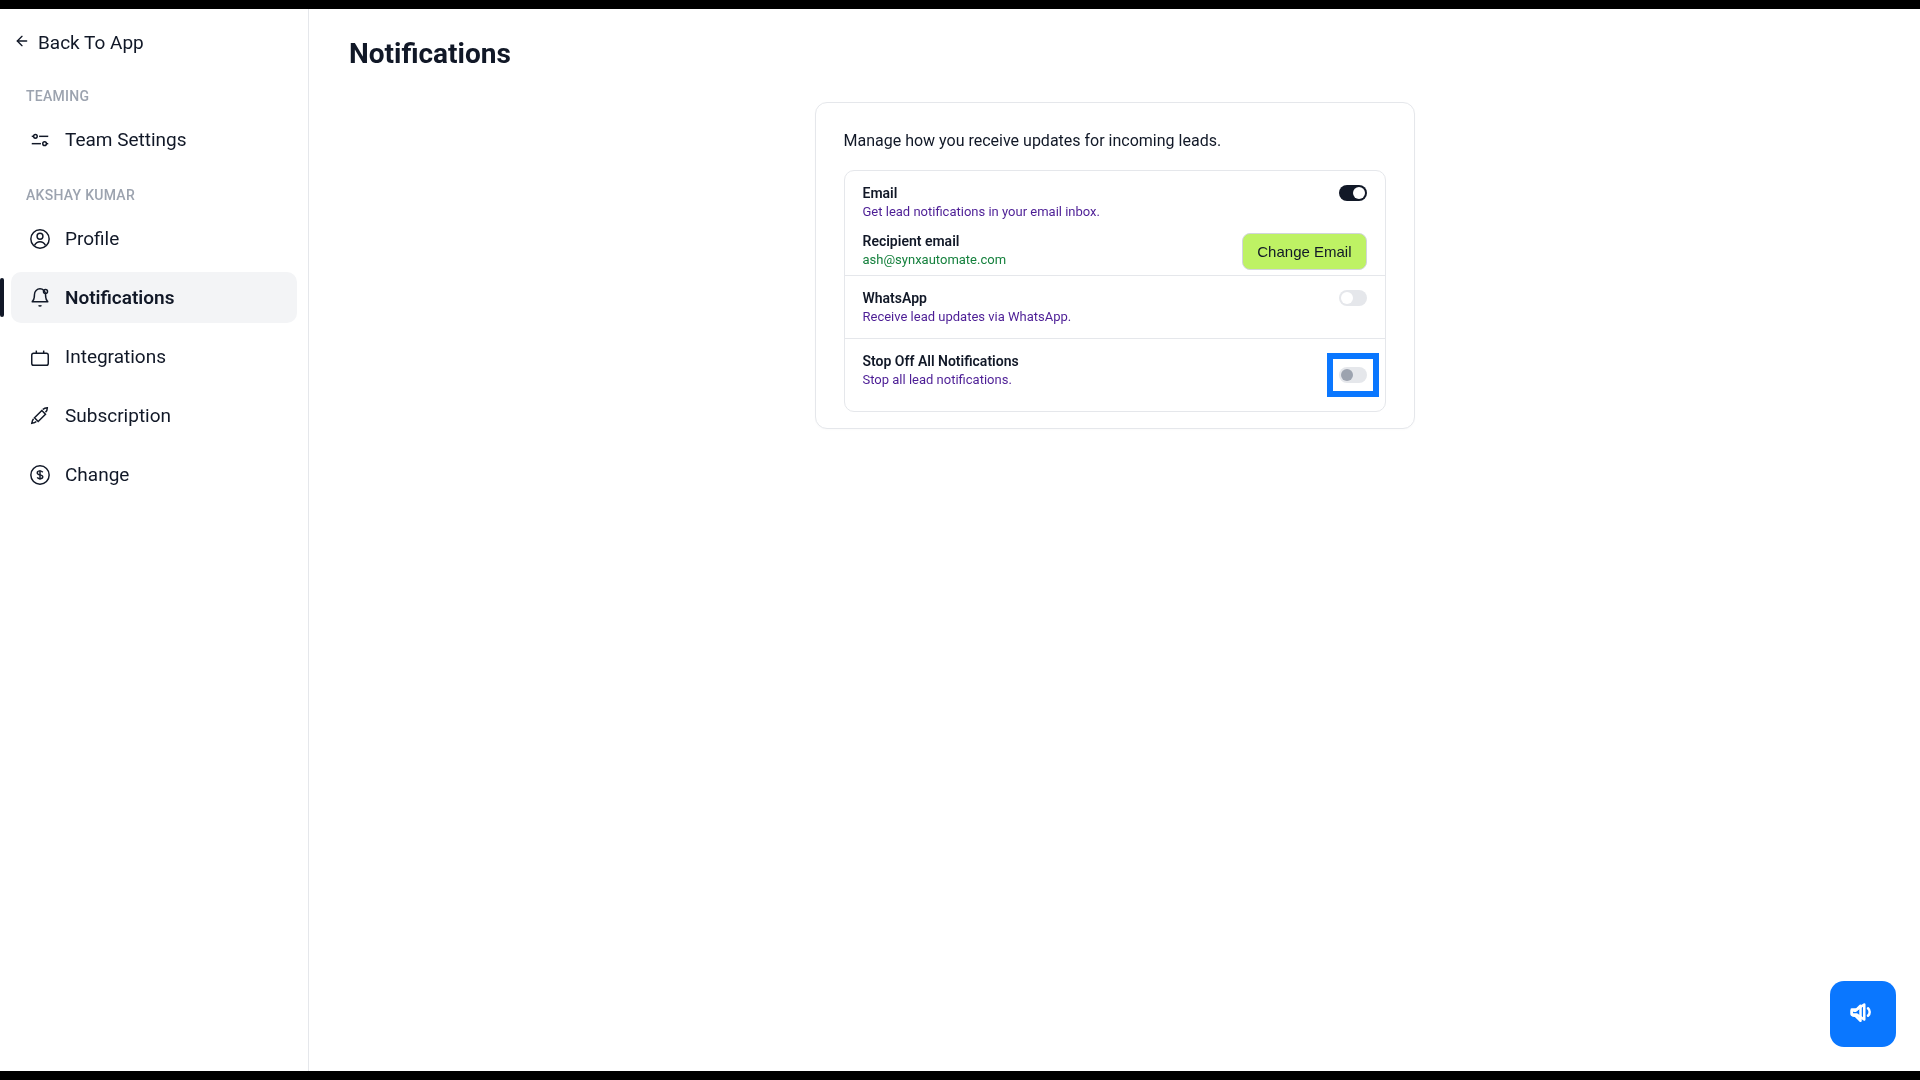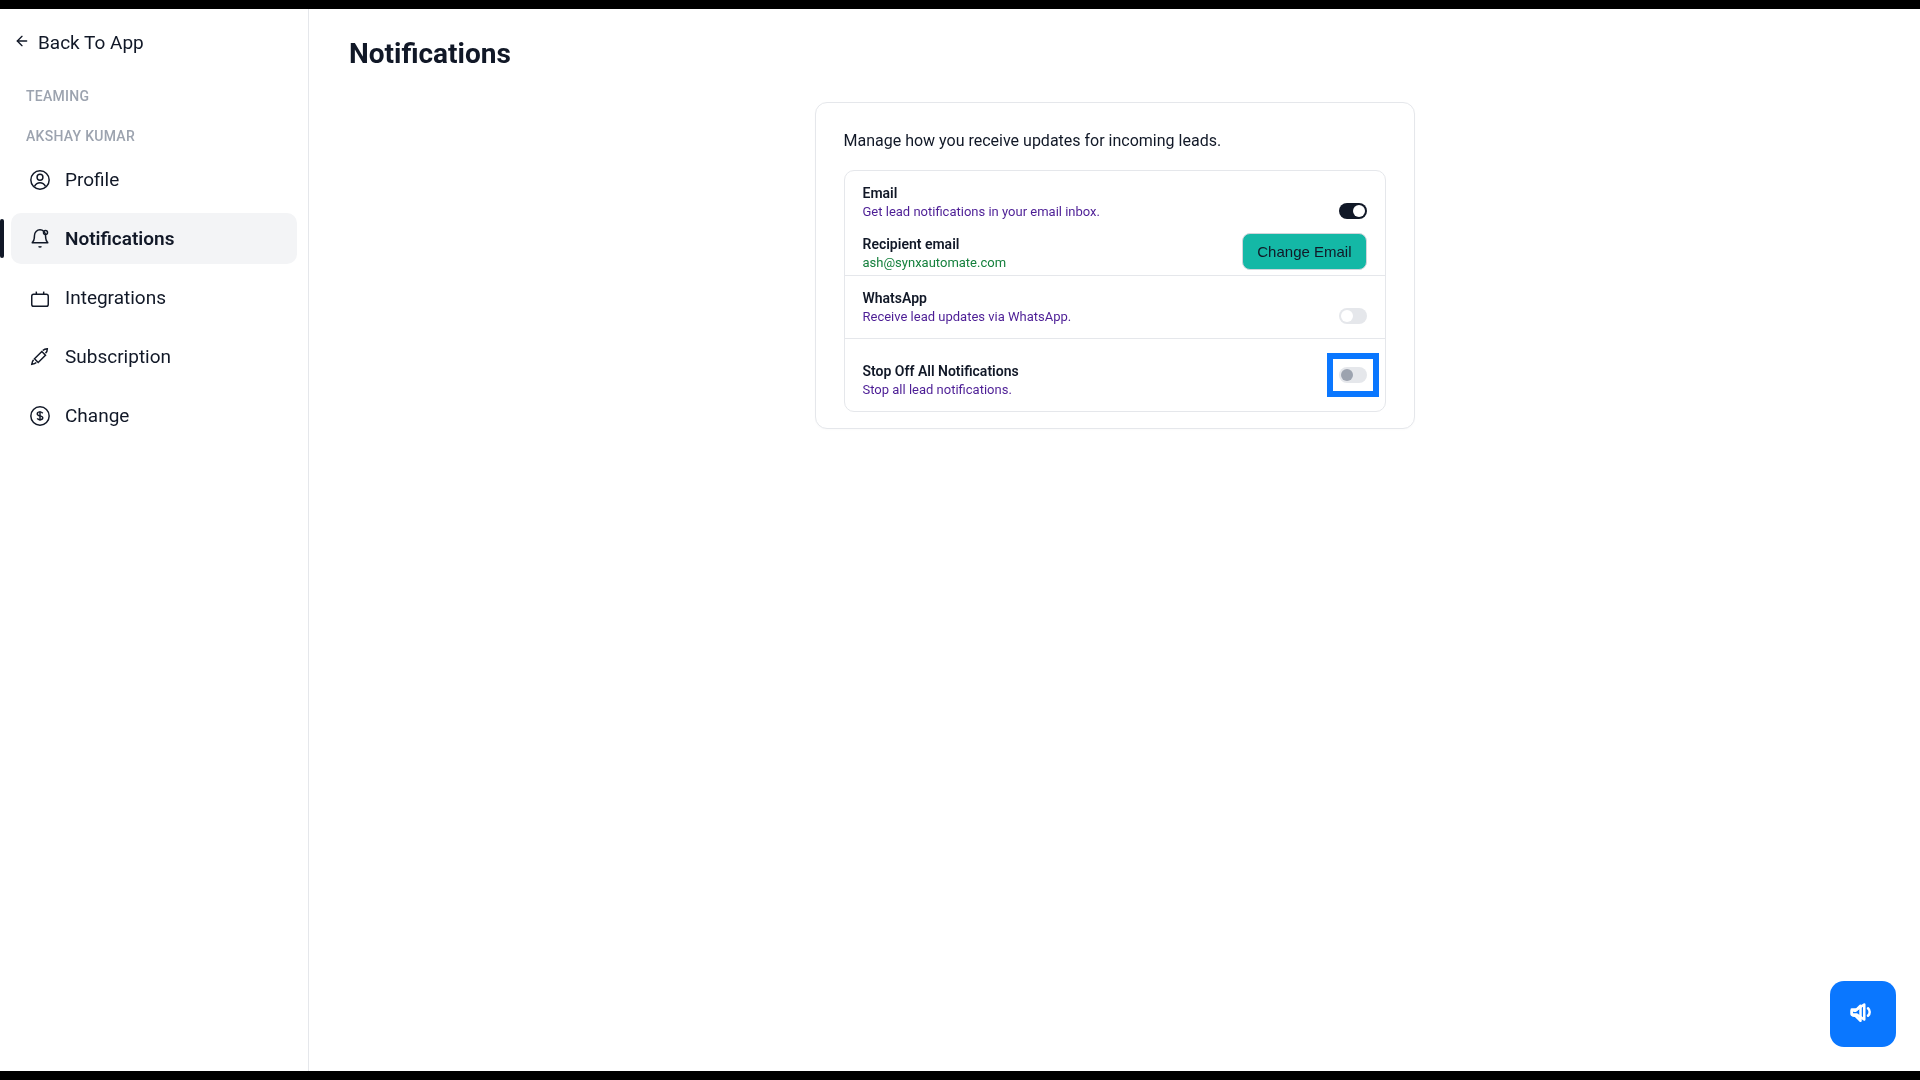--- a/index.html
+++ b/index.html
@@ -140,21 +140,21 @@
       margin-bottom: 20px;
     }
     
     .settings-list {
       border: 1px solid #e5e7eb;
       border-radius: 10px;
       overflow: visible;
     }
     .setting-row {
       display: flex;
-      align-items: flex-end;
+      align-items: flex-start;
       justify-content: space-between;
       padding: 14px 18px;
       border-bottom: 1px solid #e5e7eb;
     }
     .setting-row:last-child {
       border-bottom: none;
     }
     .setting-row.compact {
       padding: 10px 18px 5px 18px;
     }
@@ -216,21 +216,21 @@
       padding: 8px 6px;
       display: flex;
       align-items: center;
       justify-content: center;
     }
     
     .btn-outline {
       padding: 9px 14px;
       border: 1px solid #d1d5db;
       border-radius: 8px;
-      background: #14b8a6;
+      background: #bef264;
       font-size: 15px;
       color: #111827;
       cursor: pointer;
     }
     
     
     .fab {
       position: absolute;
       right: 24px;
       bottom: 24px;
@@ -265,20 +265,33 @@
         <svg viewBox="0 0 24 24" fill="none" stroke-width="2" stroke-linecap="round" stroke-linejoin="round">
             <path d="M19 12H5"></path>
             <path d="M12 19l-7-7 7-7"></path>
           </svg>
       </span>
       <span>Back To App</span>
     </div>
 
     <div class="section-label">TEAMING</div>
 
+    <div class="nav-item">
+      <span class="icon">
+        <svg viewBox="0 0 24 24">
+            <circle cx="7" cy="8" r="2"></circle>
+            <line x1="11" y1="8" x2="21" y2="8"></line>
+            <line x1="3" y1="8" x2="5" y2="8"></line>
+            <circle cx="17" cy="16" r="2"></circle>
+            <line x1="3" y1="16" x2="13" y2="16"></line>
+            <line x1="19" y1="16" x2="21" y2="16"></line>
+          </svg>
+      </span>
+      <span>Team Settings</span>
+    </div>
 
     <div class="section-label">AKSHAY KUMAR</div>
 
     <div class="nav-item">
       <span class="icon">
         <svg viewBox="0 0 24 24">
             <circle cx="12" cy="12" r="10"></circle>
             <circle cx="12" cy="9" r="3.2"></circle>
             <path d="M6 19c1.5-2.8 4-4 6-4s4.5 1.2 6 4"></path>
           </svg>

